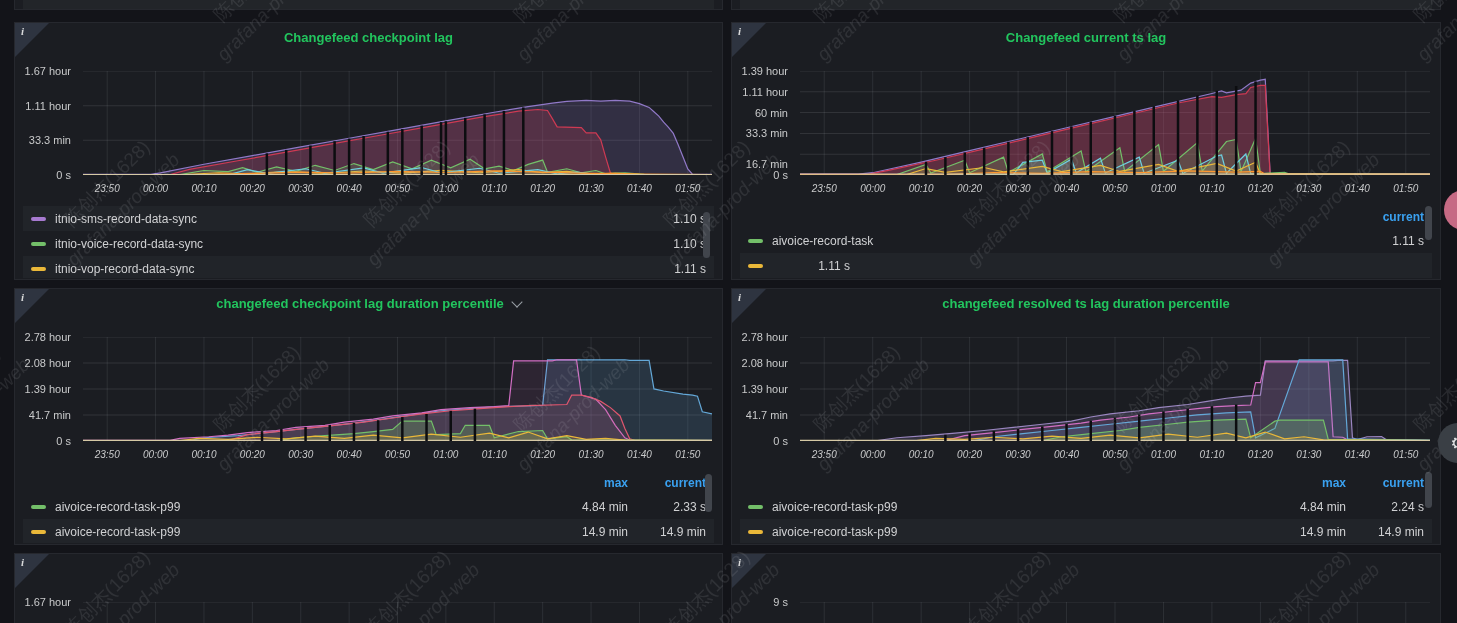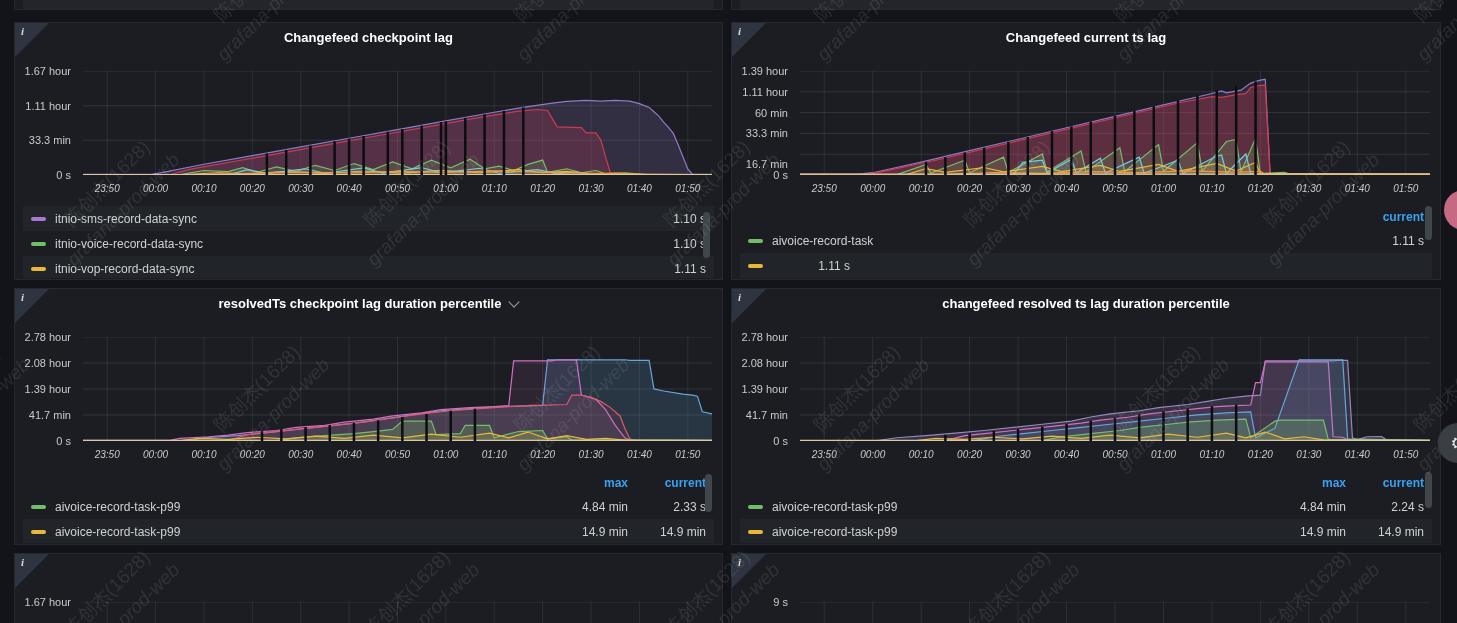--- a/index.html
+++ b/index.html
@@ -18,21 +18,21 @@
   .cutrow{position:absolute;left:8px;right:8px;bottom:0;height:26px;background:#222529;
           display:flex;align-items:center;padding:0 8px;box-sizing:border-box;}
   .cutrow .lname{flex:1;color:#d0d1d3;font-size:12px;}
   .cutrow .lval{color:#3aa1f0;font-size:12px;}
 
   .corner{position:absolute;top:0;left:0;width:0;height:0;
           border-top:34px solid #2e3440;border-right:34px solid transparent;z-index:3;cursor:pointer;}
   .corner .ii{position:absolute;top:-32px;left:6px;color:#d8d9da;font-size:11px;
               font-weight:700;font-family:"Liberation Serif",serif;font-style:italic;}
 
-  .panel-title{margin:0;height:30px;line-height:30px;text-align:center;color:#ffffff;
+  .panel-title{margin:0;height:30px;line-height:30px;text-align:center;color:#22c55e;
                font-size:13px;font-weight:700;cursor:pointer;white-space:nowrap;overflow:hidden;}
   .caret{display:inline-block;width:7px;height:7px;border-left:1.5px solid #9aa0a6;
          border-bottom:1.5px solid #9aa0a6;transform:rotate(-45deg);margin-left:9px;vertical-align:2px;}
 
   .plot{position:absolute;left:8px;right:8px;top:30px;height:150px;}
   .yticks{position:absolute;left:0;top:0;width:52px;height:100%;}
   .ytick{position:absolute;right:4px;transform:translateY(-50%);font-size:11px;color:#c9cacb;white-space:nowrap;}
   svg.chart{position:absolute;left:60px;top:18px;height:104px;width:calc(100% - 62px);display:block;}
   .xticks{position:absolute;left:60px;right:2px;top:126px;height:18px;}
   .xtick{position:absolute;top:4px;transform:translateX(-50%);font-size:10px;color:#c9cacb;white-space:nowrap;font-style:italic;}
@@ -266,21 +266,21 @@
           <span class="lswatch" style="background: rgb(234, 184, 57);"></span>
           <span class="lval">1.11 s</span>
         </div>
       </div>
   </section>
 
   <section class="panel p2">
     <div class="corner">
         <span class="ii">i</span>
       </div>
-    <h2 class="panel-title"><span>resolvedTs checkpoint lag duration percentile</span><span class="caret"></span></h2>
+    <h2 class="panel-title"><span>changefeed checkpoint lag duration percentile</span><span class="caret"></span></h2>
     <div class="plot">
       <div class="yticks">
           <span class="ytick" style="top: 18px;">2.78 hour</span>
           <span class="ytick" style="top: 44px;">2.08 hour</span>
           <span class="ytick" style="top: 70px;">1.39 hour</span>
           <span class="ytick" style="top: 96px;">41.7 min</span>
           <span class="ytick" style="top: 122px;">0 s</span>
         </div>
       <svg class="chart" viewBox="0 0 1000 1000" preserveAspectRatio="none">
           <line x1="0" y1="0" x2="1000" y2="0" stroke="rgba(210,215,222,0.12)" stroke-width="1" vector-effect="non-scaling-stroke"></line>

